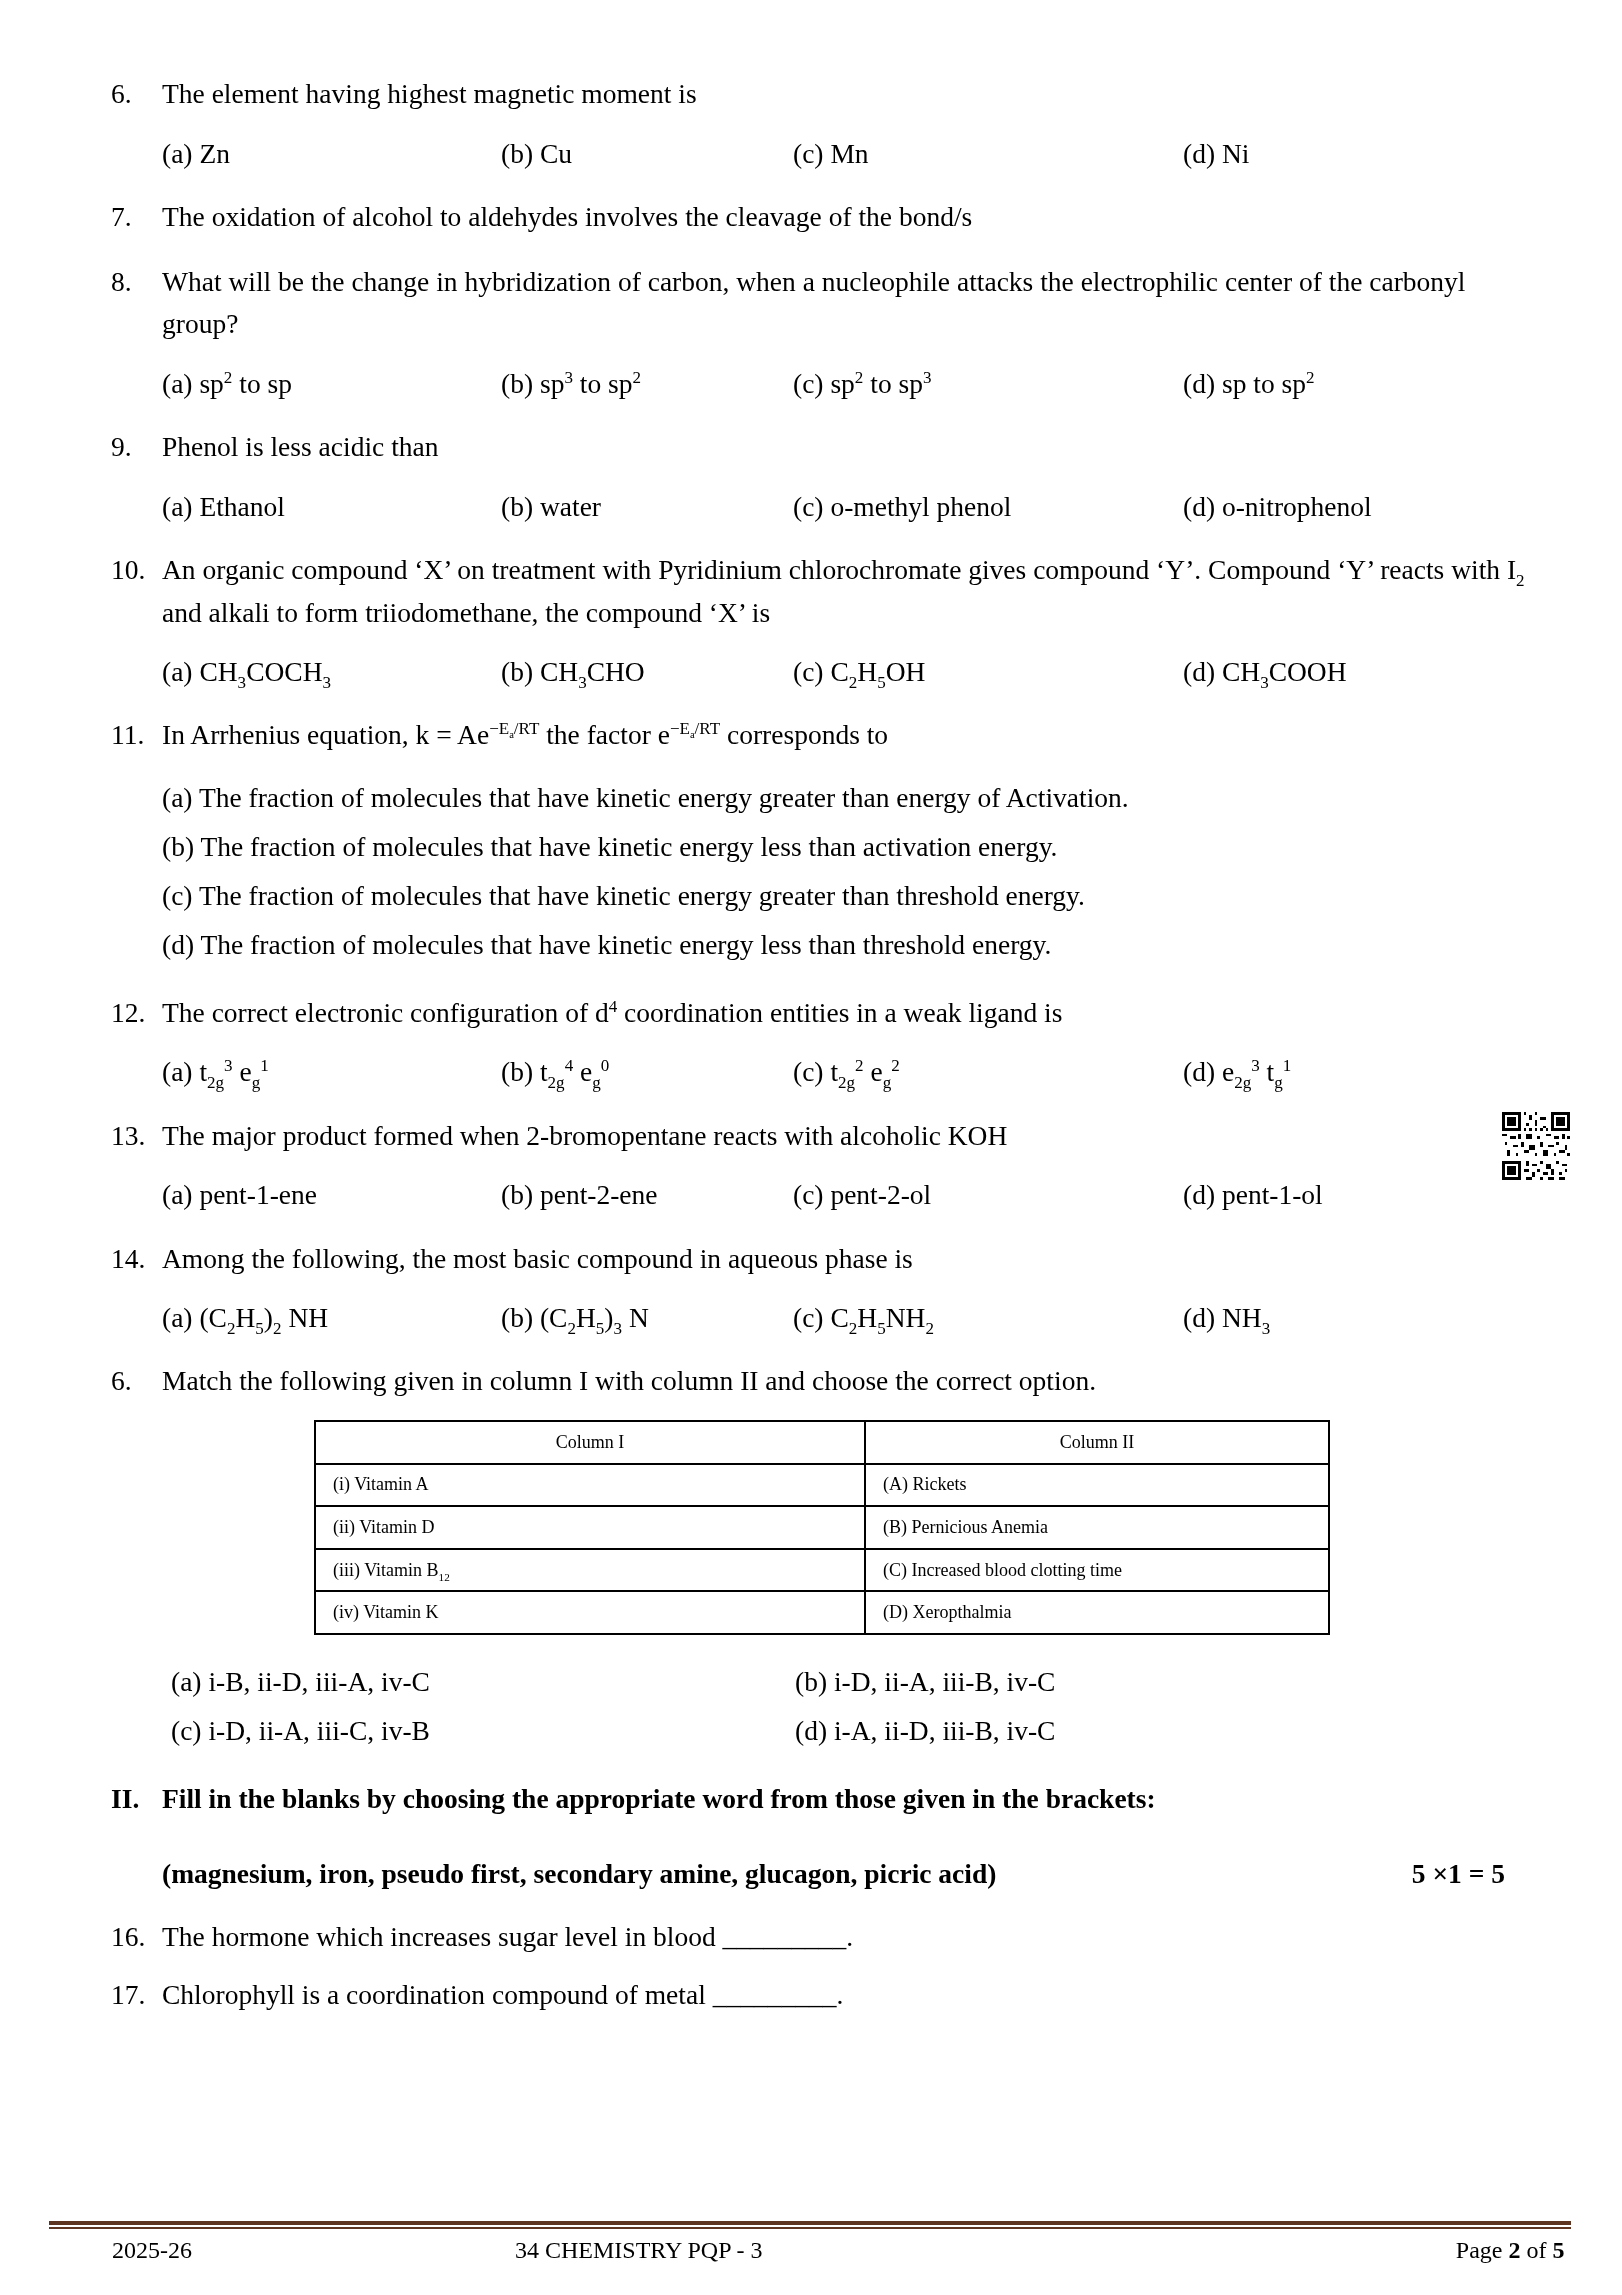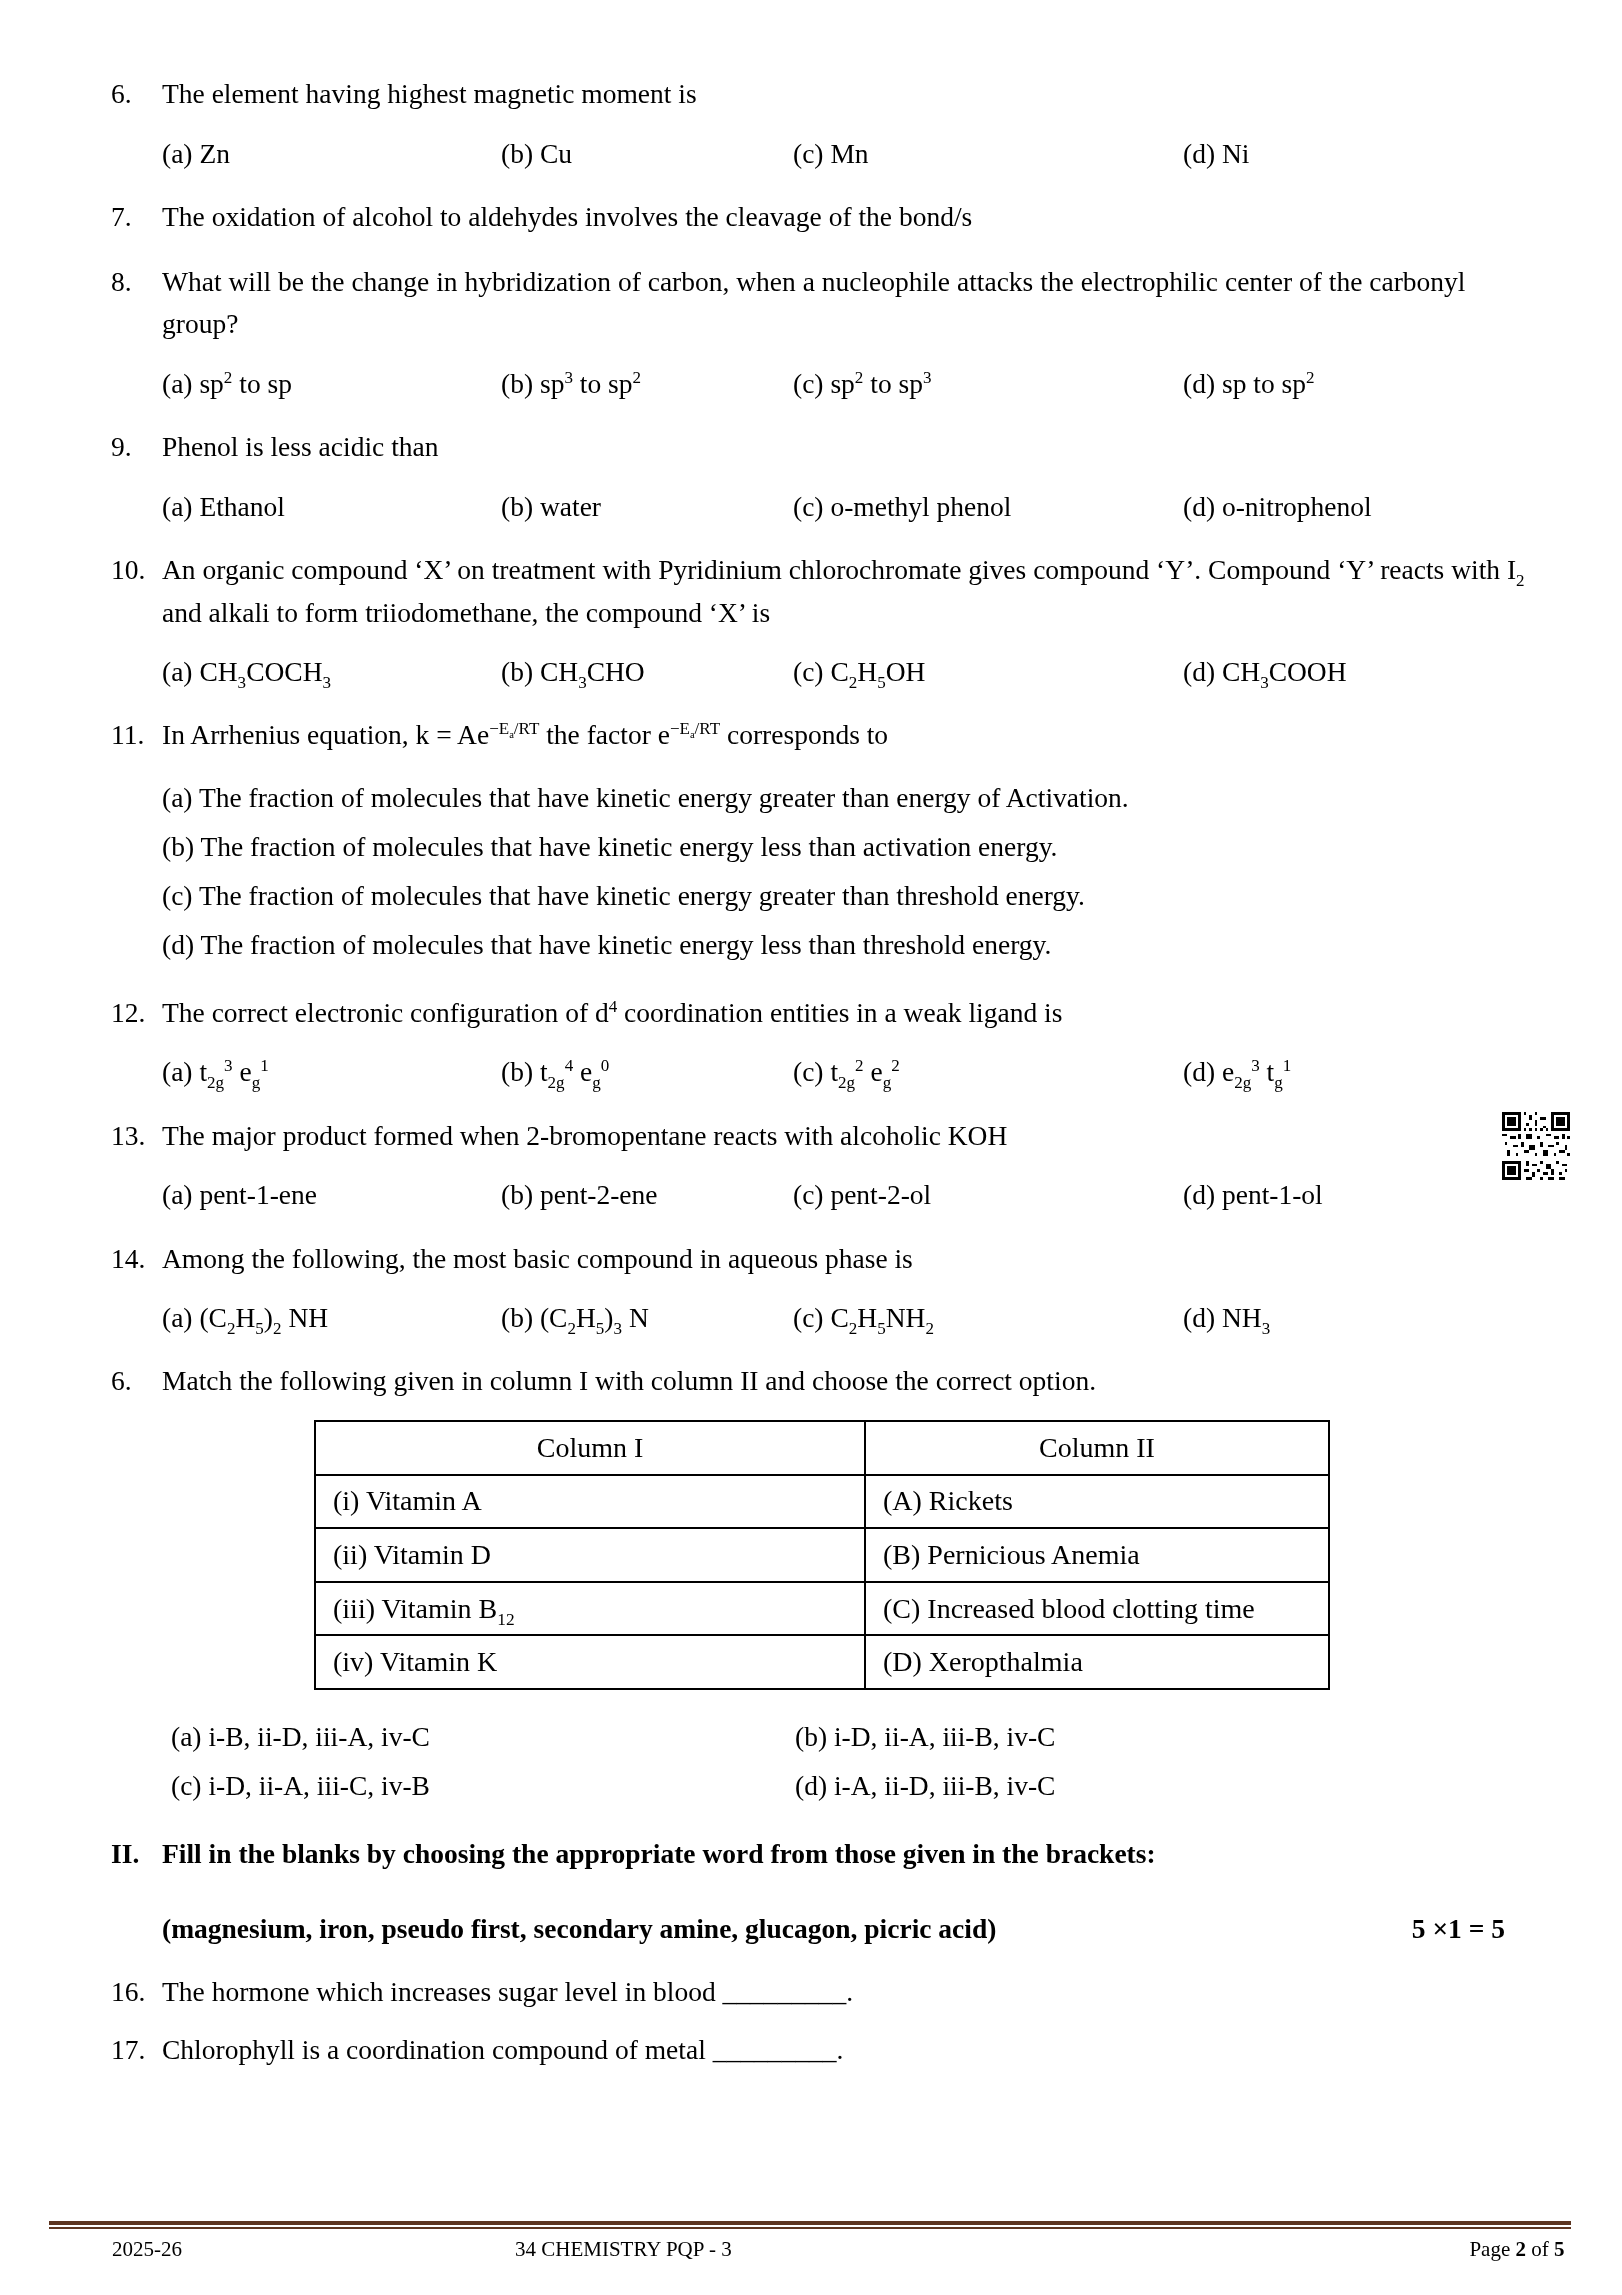--- a/index.html
+++ b/index.html
@@ -28,42 +28,42 @@
   }
   .optlines > div { padding-left: 51px; line-height: 1.78; }
   .match-table {
     border-collapse: collapse;
     margin: 9.2px 0 22px 203px;
   }
   .match-table th, .match-table td {
     border: 2px solid #000;
     padding: 9.8px 17px;
     font-weight: normal;
-    font-size: 28px;
+    font-size: 18px;
   }
   .match-table th { text-align: center; }
   .match-table td { text-align: left; }
   .colI { width: 550px; }
   .colII { width: 464px; }
   .section-head { display: flex; line-height: 1.55; margin-bottom: 17px; font-weight: bold; }
   .section-words { display: flex; line-height: 1.55; margin-bottom: 19.6px; font-weight: bold; padding-left: 51px; margin-top: 32px; }
   .marks { margin-left: auto; margin-right: 59px; white-space: nowrap; }
   .fillq { display: flex; line-height: 1.6; margin-bottom: 14.4px; }
   .qr {
     position: absolute; right: 52px; top: 1112px;
     width: 68px; height: 68px;
   }
   .footer { position: absolute; left: 49px; right: 51px; bottom: 17px; }
   .footer-rule {
     height: 8.5px;
     border-top: 4.6px solid #5c3420;
     border-bottom: 2px solid #5c3420;
     margin-bottom: 7.9px;
   }
-  .footer-row { position: relative; height: 41px; font-size: 21px; }
+  .footer-row { position: relative; height: 41px; font-size: 24px; }
   .f-left { position: absolute; left: 63px; top: 0; }
   .f-center { position: absolute; left: 466px; top: 0; }
   .f-right { position: absolute; right: 6.5px; top: 0; }
   .b { font-weight: bold; }
 </style>
 </head>
 <body>
 
 <div class="content">
 

